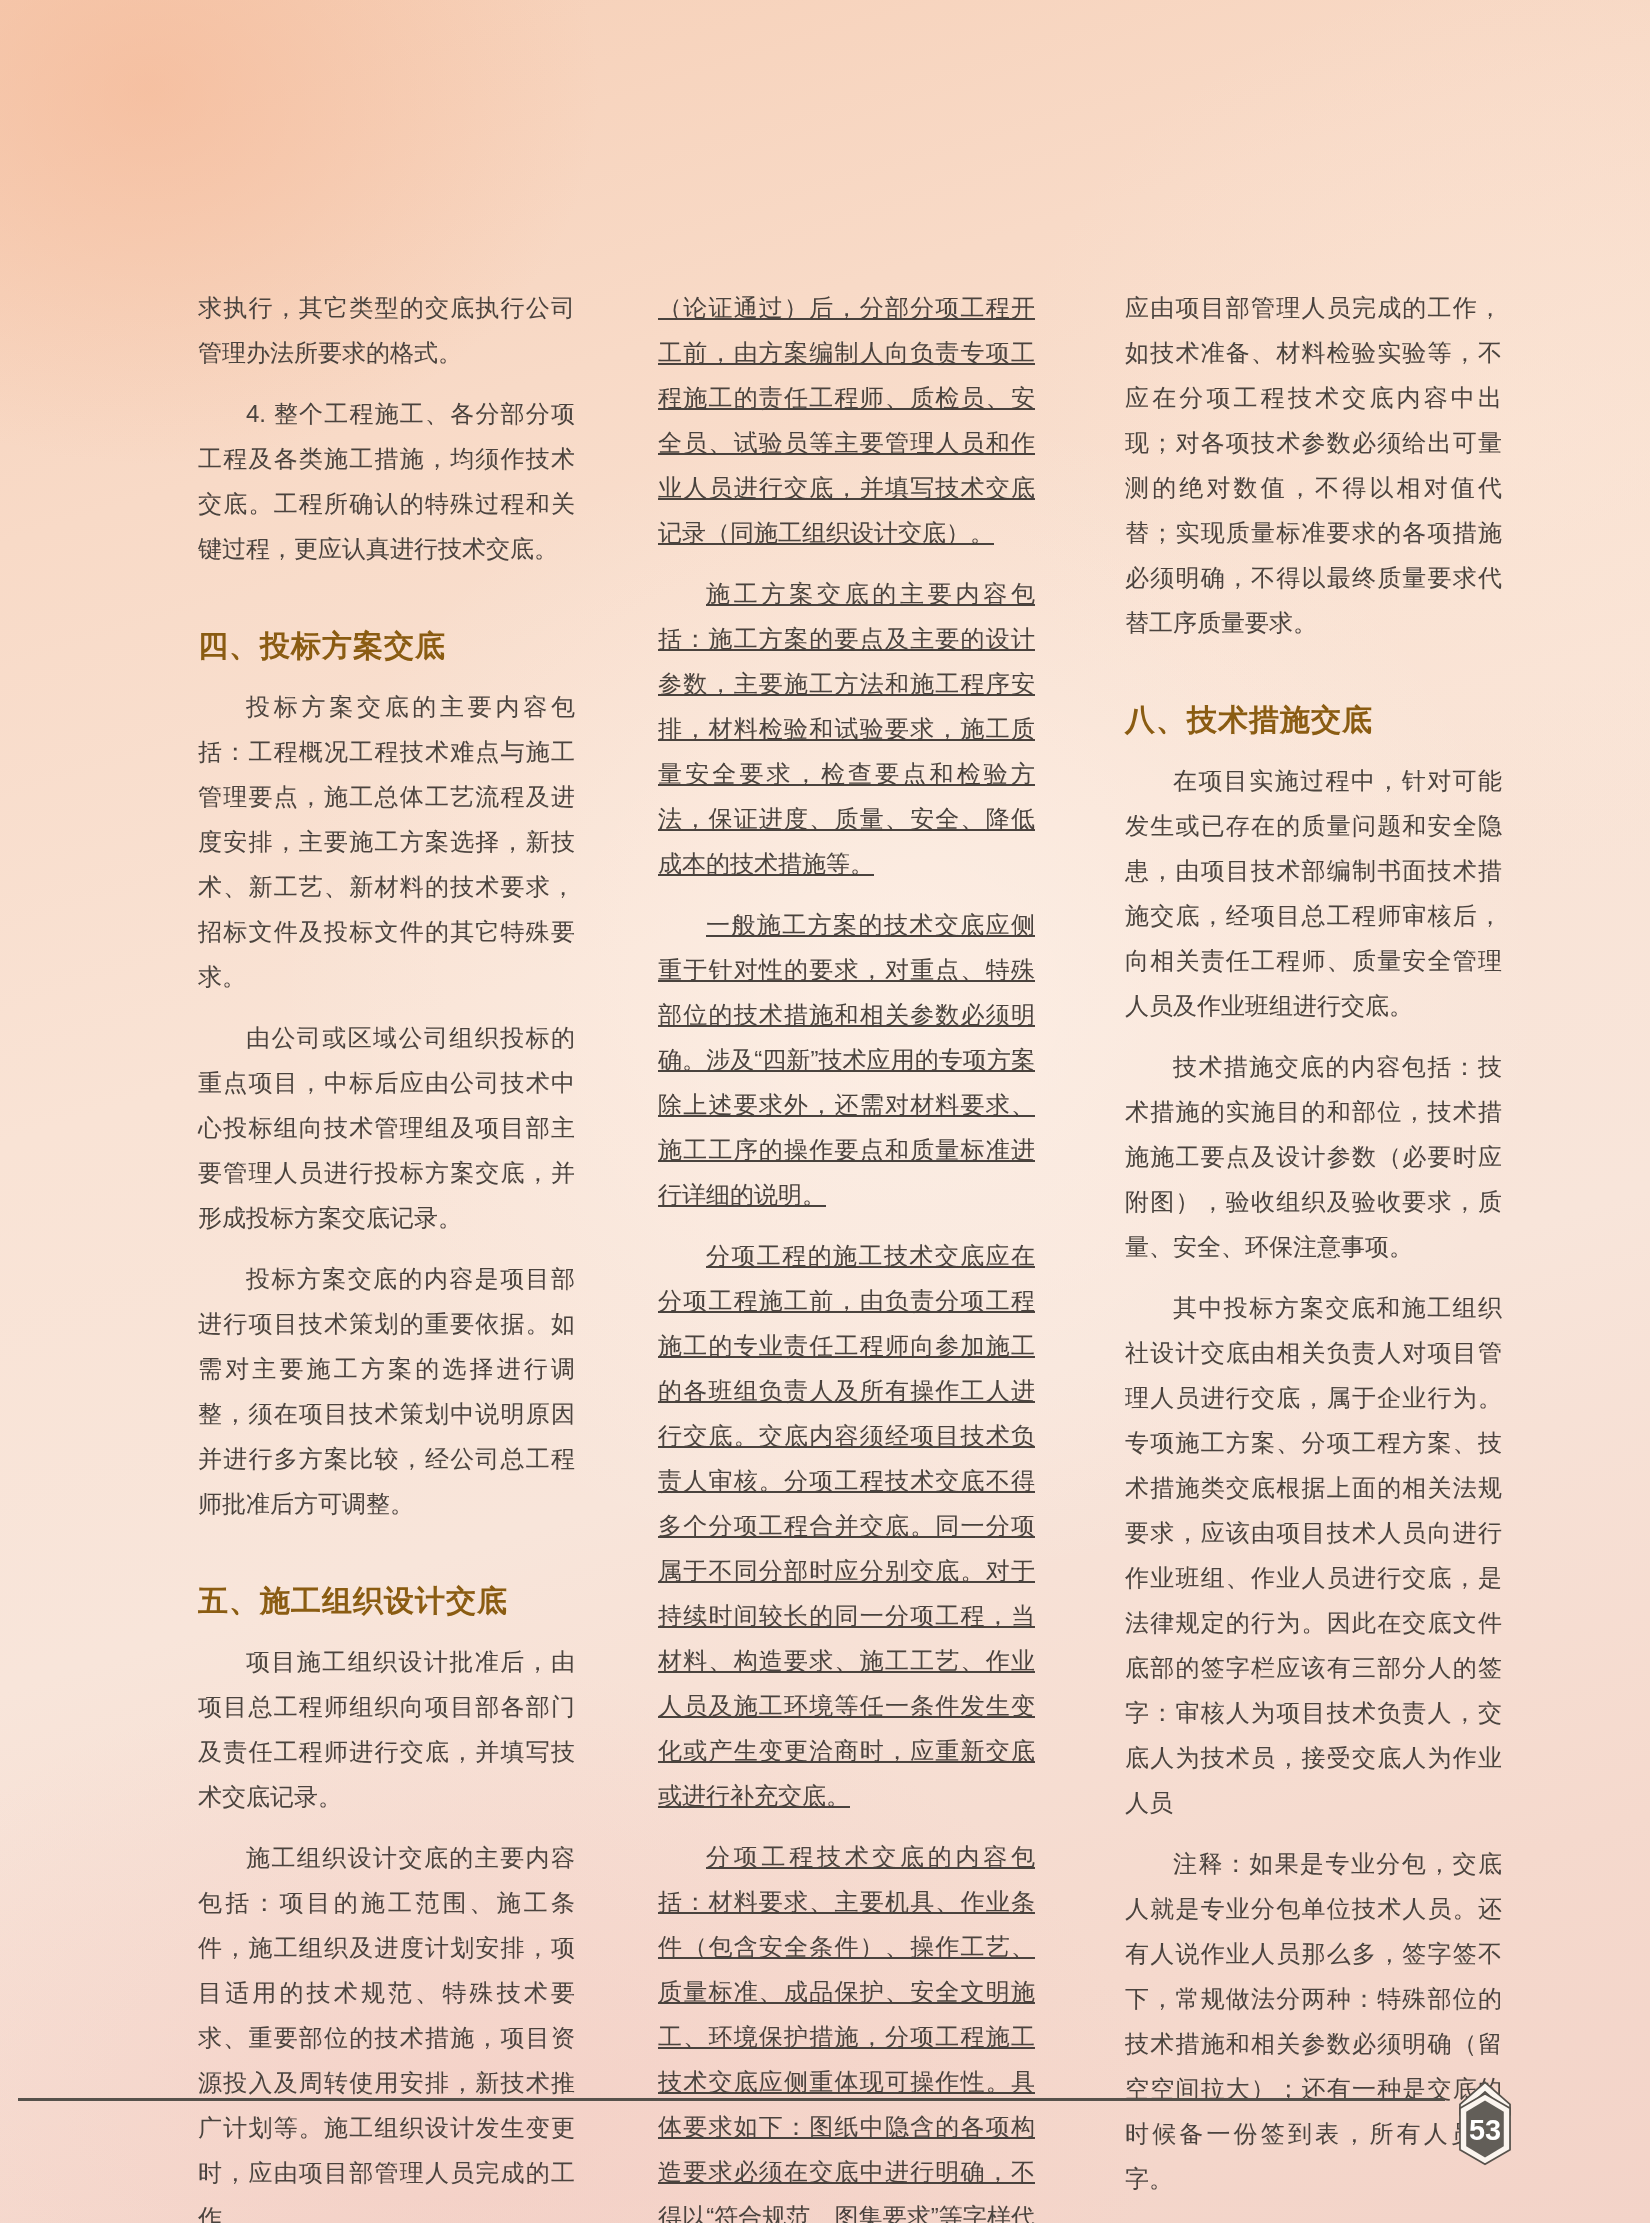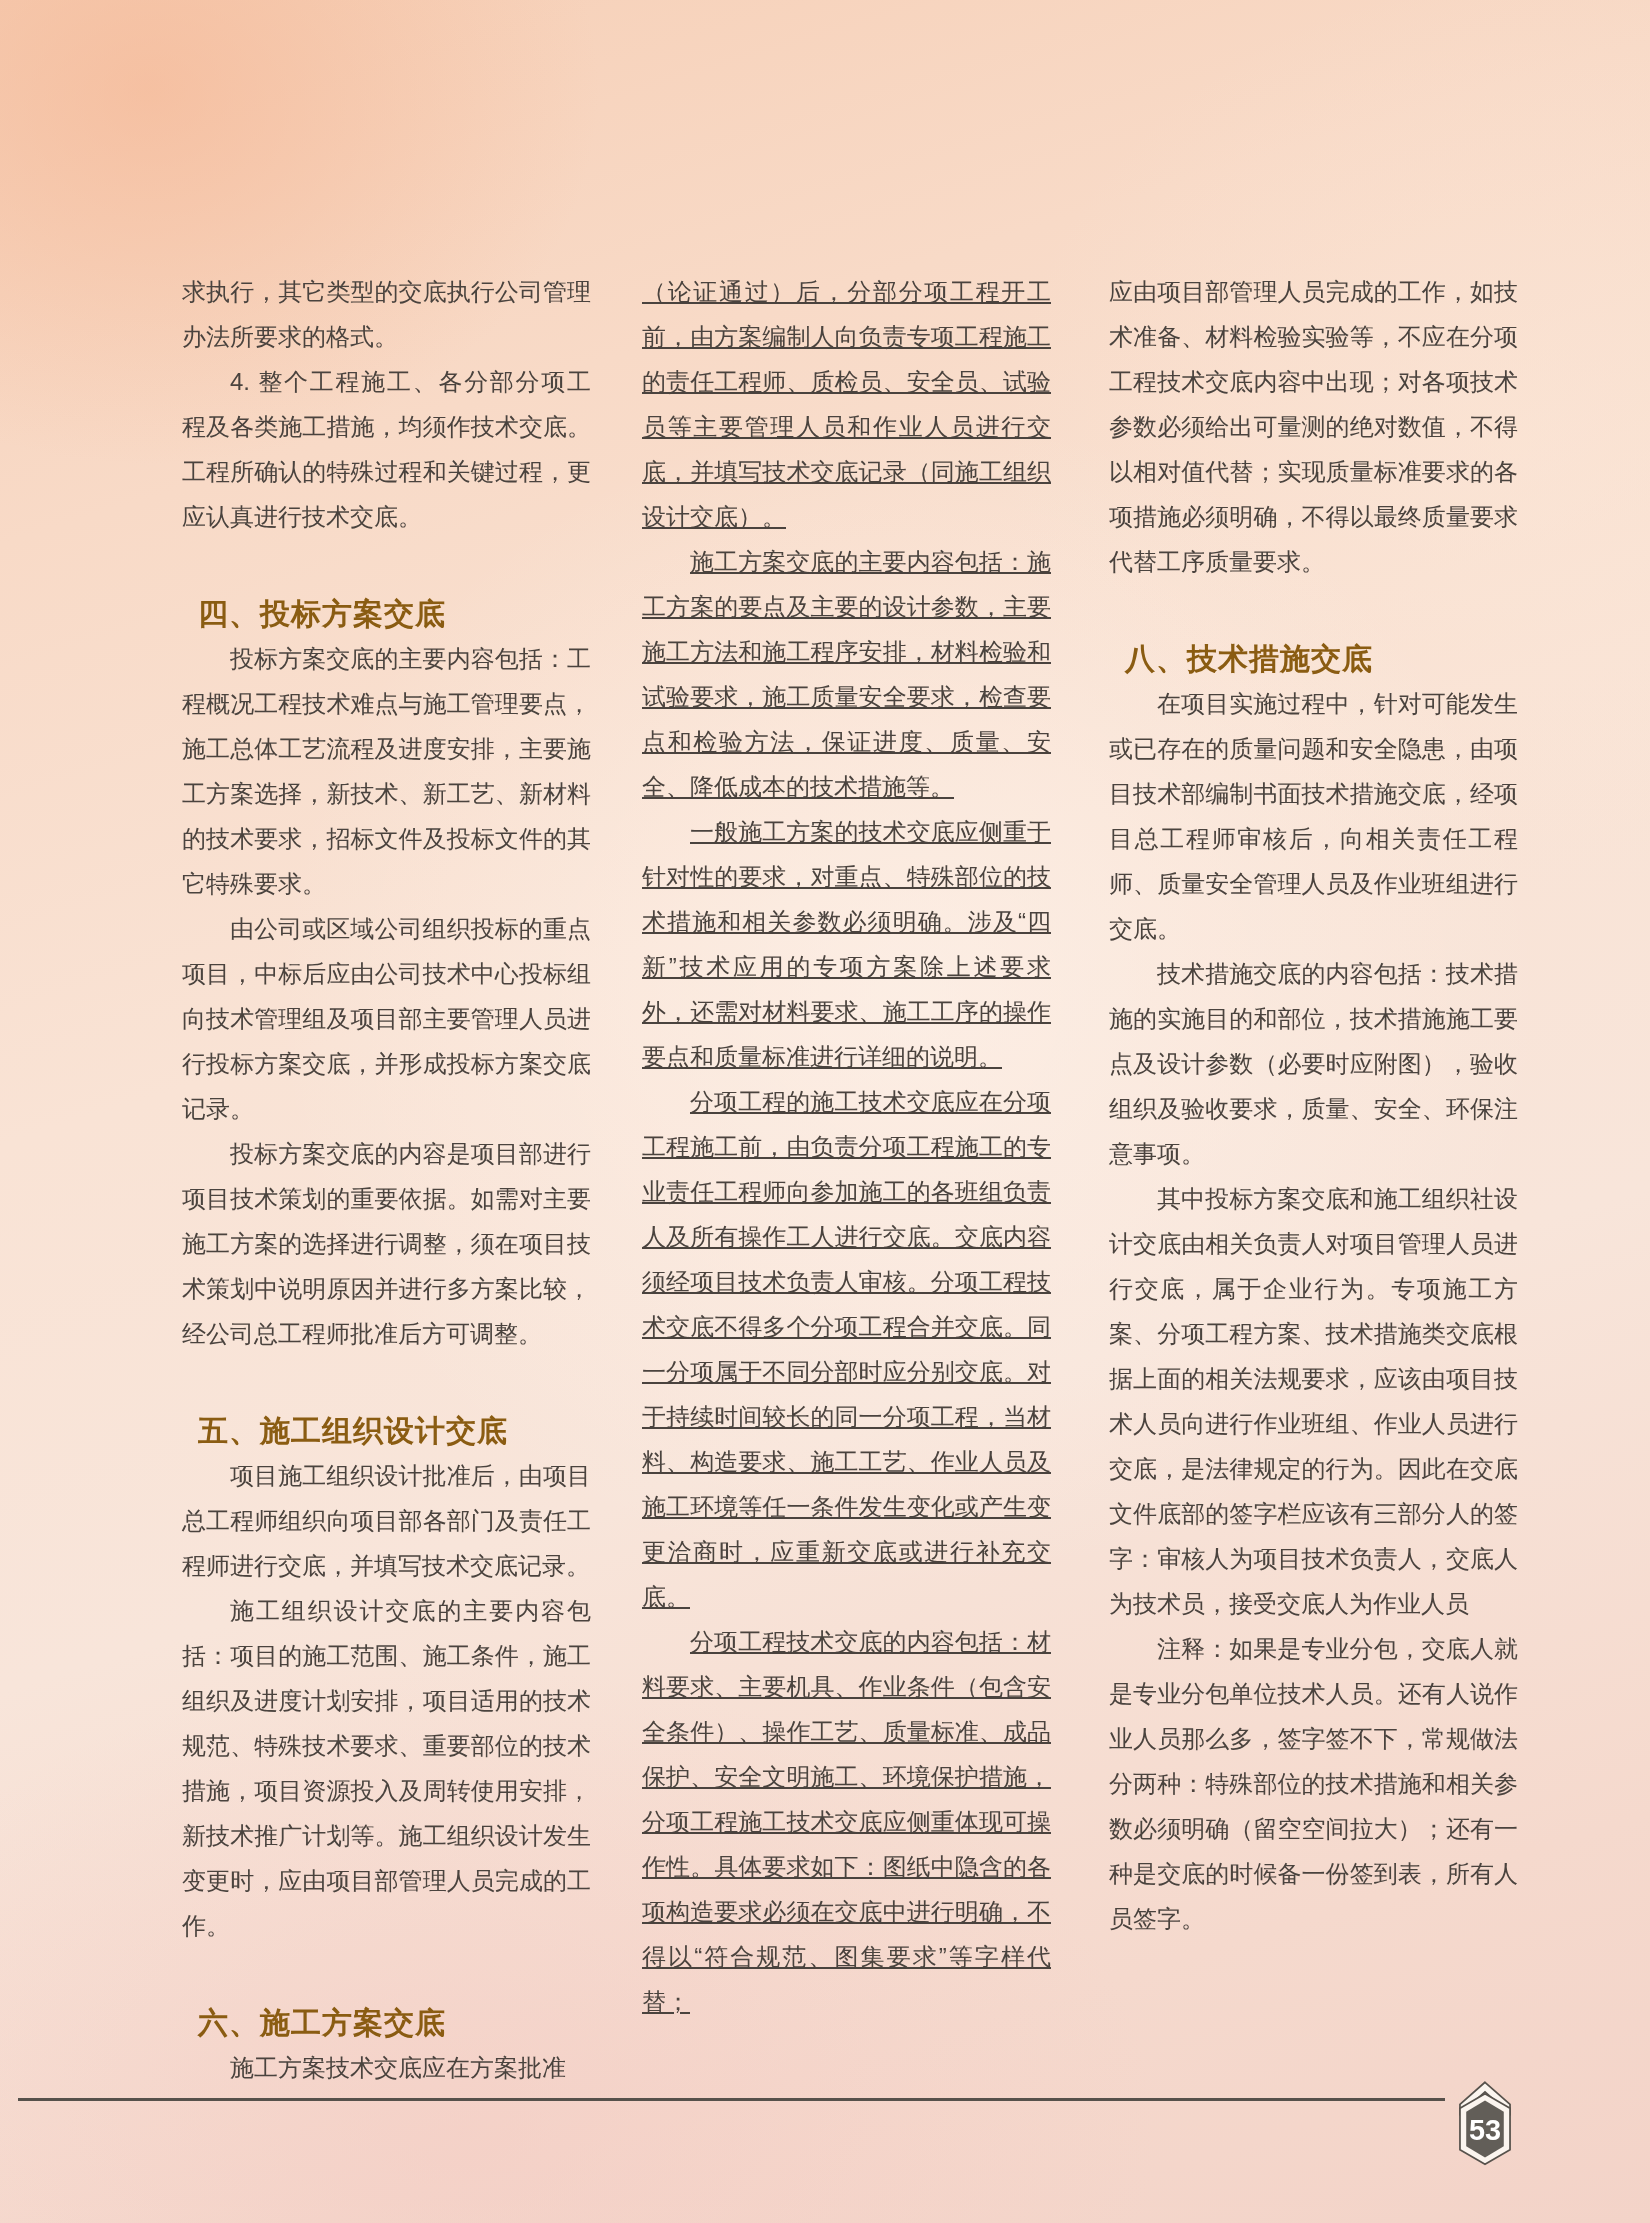--- a/index.html
+++ b/index.html
@@ -22,21 +22,21 @@
     width: 409px;
     color: #4a433e;
     font-size: 24px;
     line-height: 45px;
     text-align: justify;
     text-justify: inter-ideograph;
   }
   .col-1 { left: 182px; }
   .col-2 { left: 642px; text-decoration: underline; }
   .col-3 { left: 1109px; }
-  .col p { margin: 0; }
+  .col p { margin: 16px; }
   .col p.indent { text-indent: 2em; }
   .col h2.sec-heading {
     margin: 52px 0 0 16px;
     font-size: 30px;
     line-height: 45px;
     font-weight: bold;
     color: #8a5c12;
     text-align: left;
     letter-spacing: 1px;
   }

